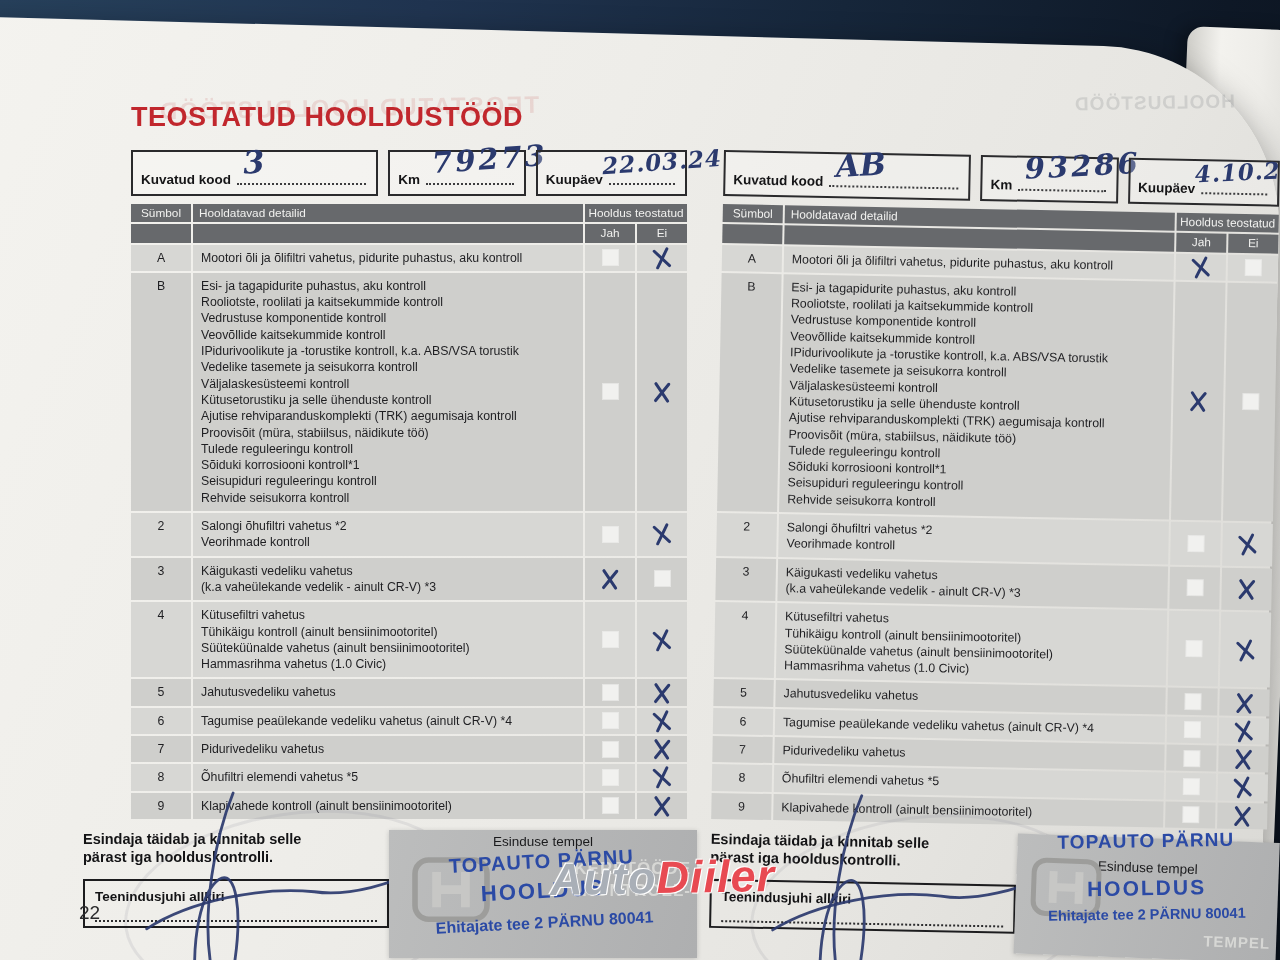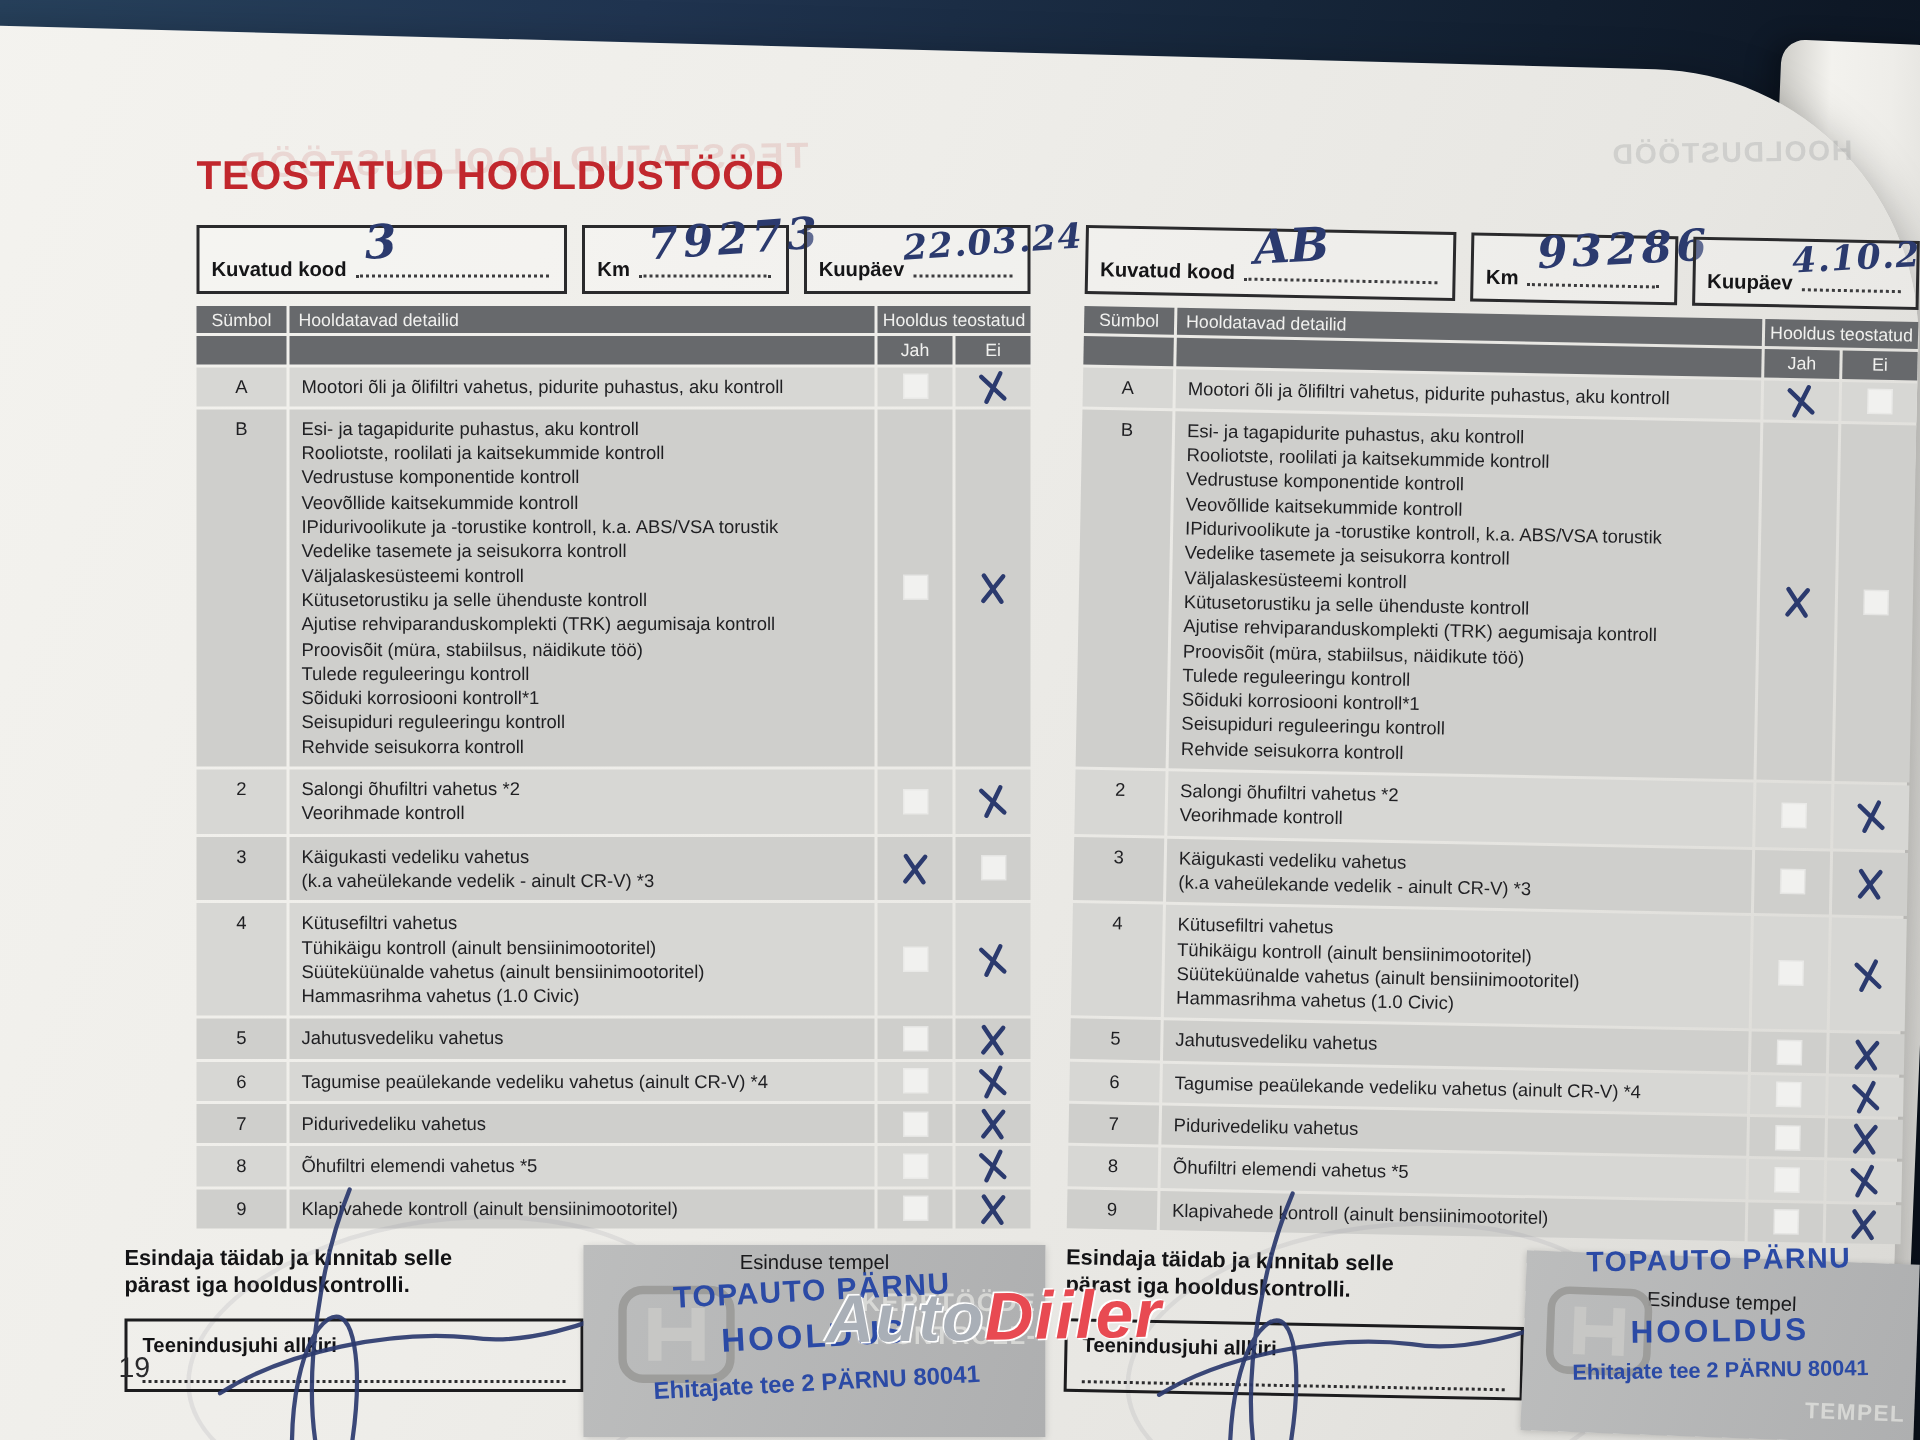--- a/index.html
+++ b/index.html
@@ -532,15 +532,15 @@
               <div class="sb3">Ehitajate tee 2 PÄRNU 80041</div>
             </div>
           </div>
         </div>
       </div>
     </section>
 
     <div class="watermark">
       <span class="wm-a">Auto</span><span class="wm-b">Diiler</span>
     </div>
-    <div class="pagenum">19</div>
+    <div class="pagenum">22</div>
   </div>
 </div>
 
 </body></html>

